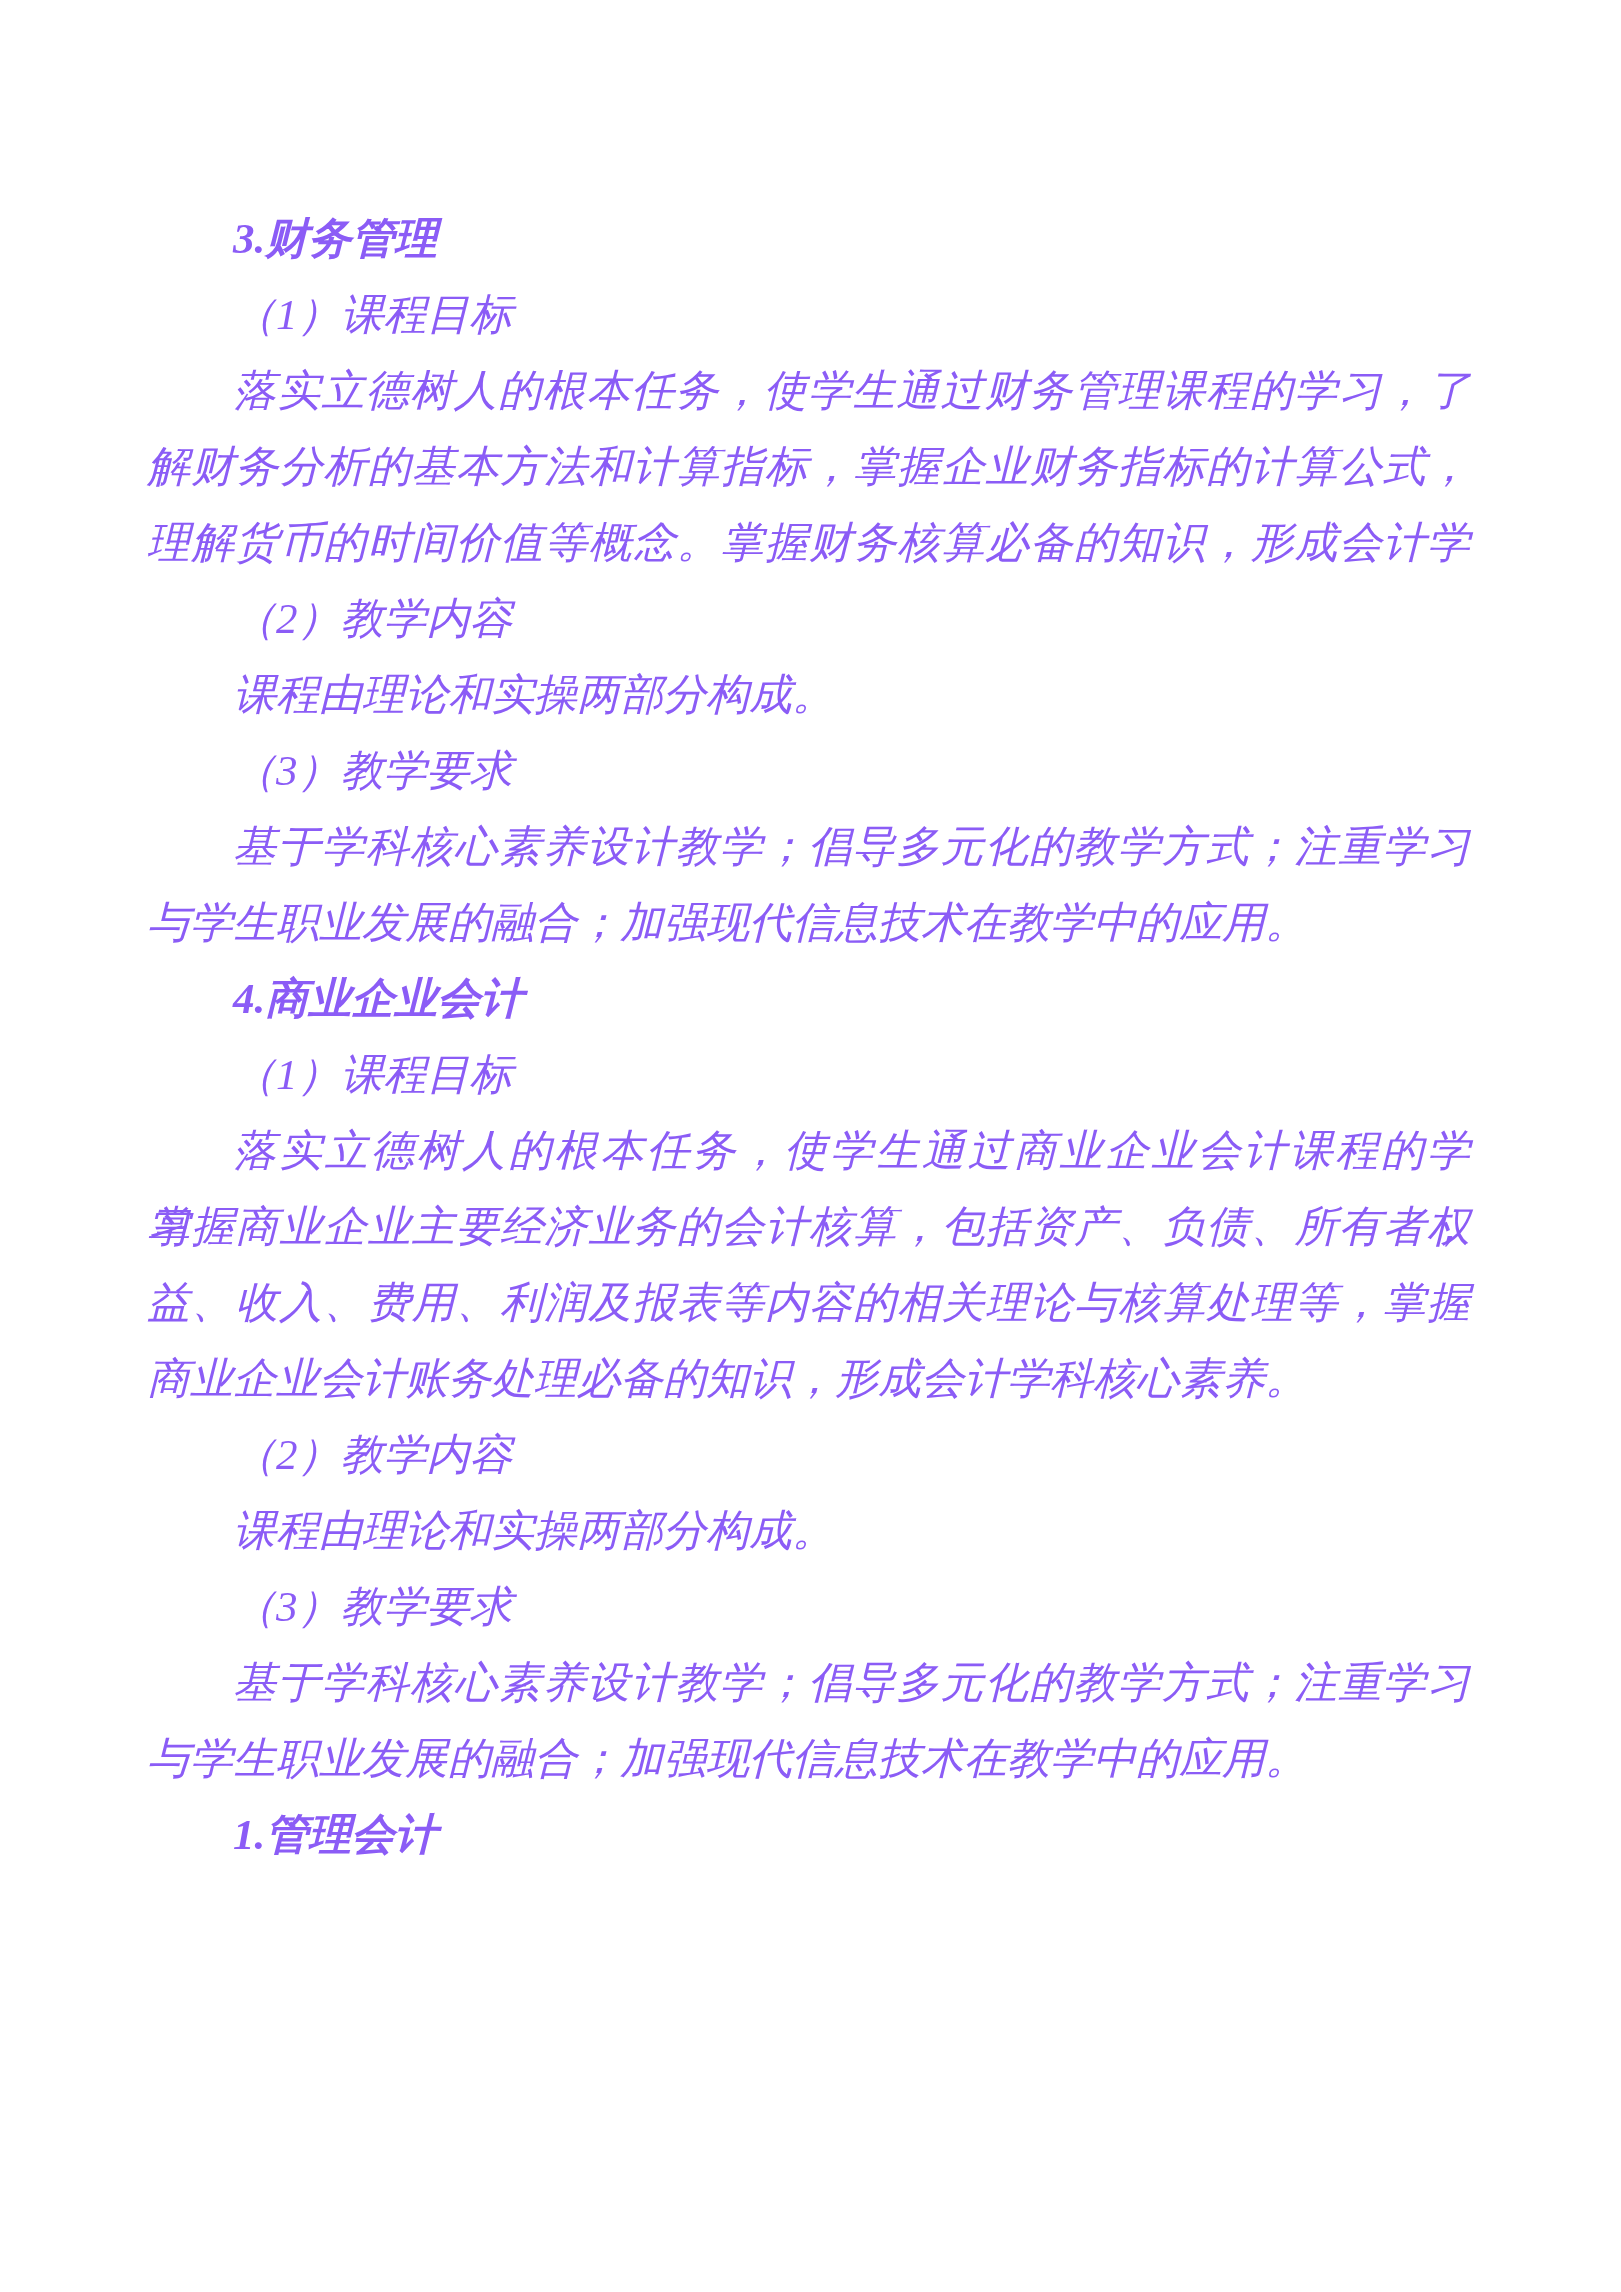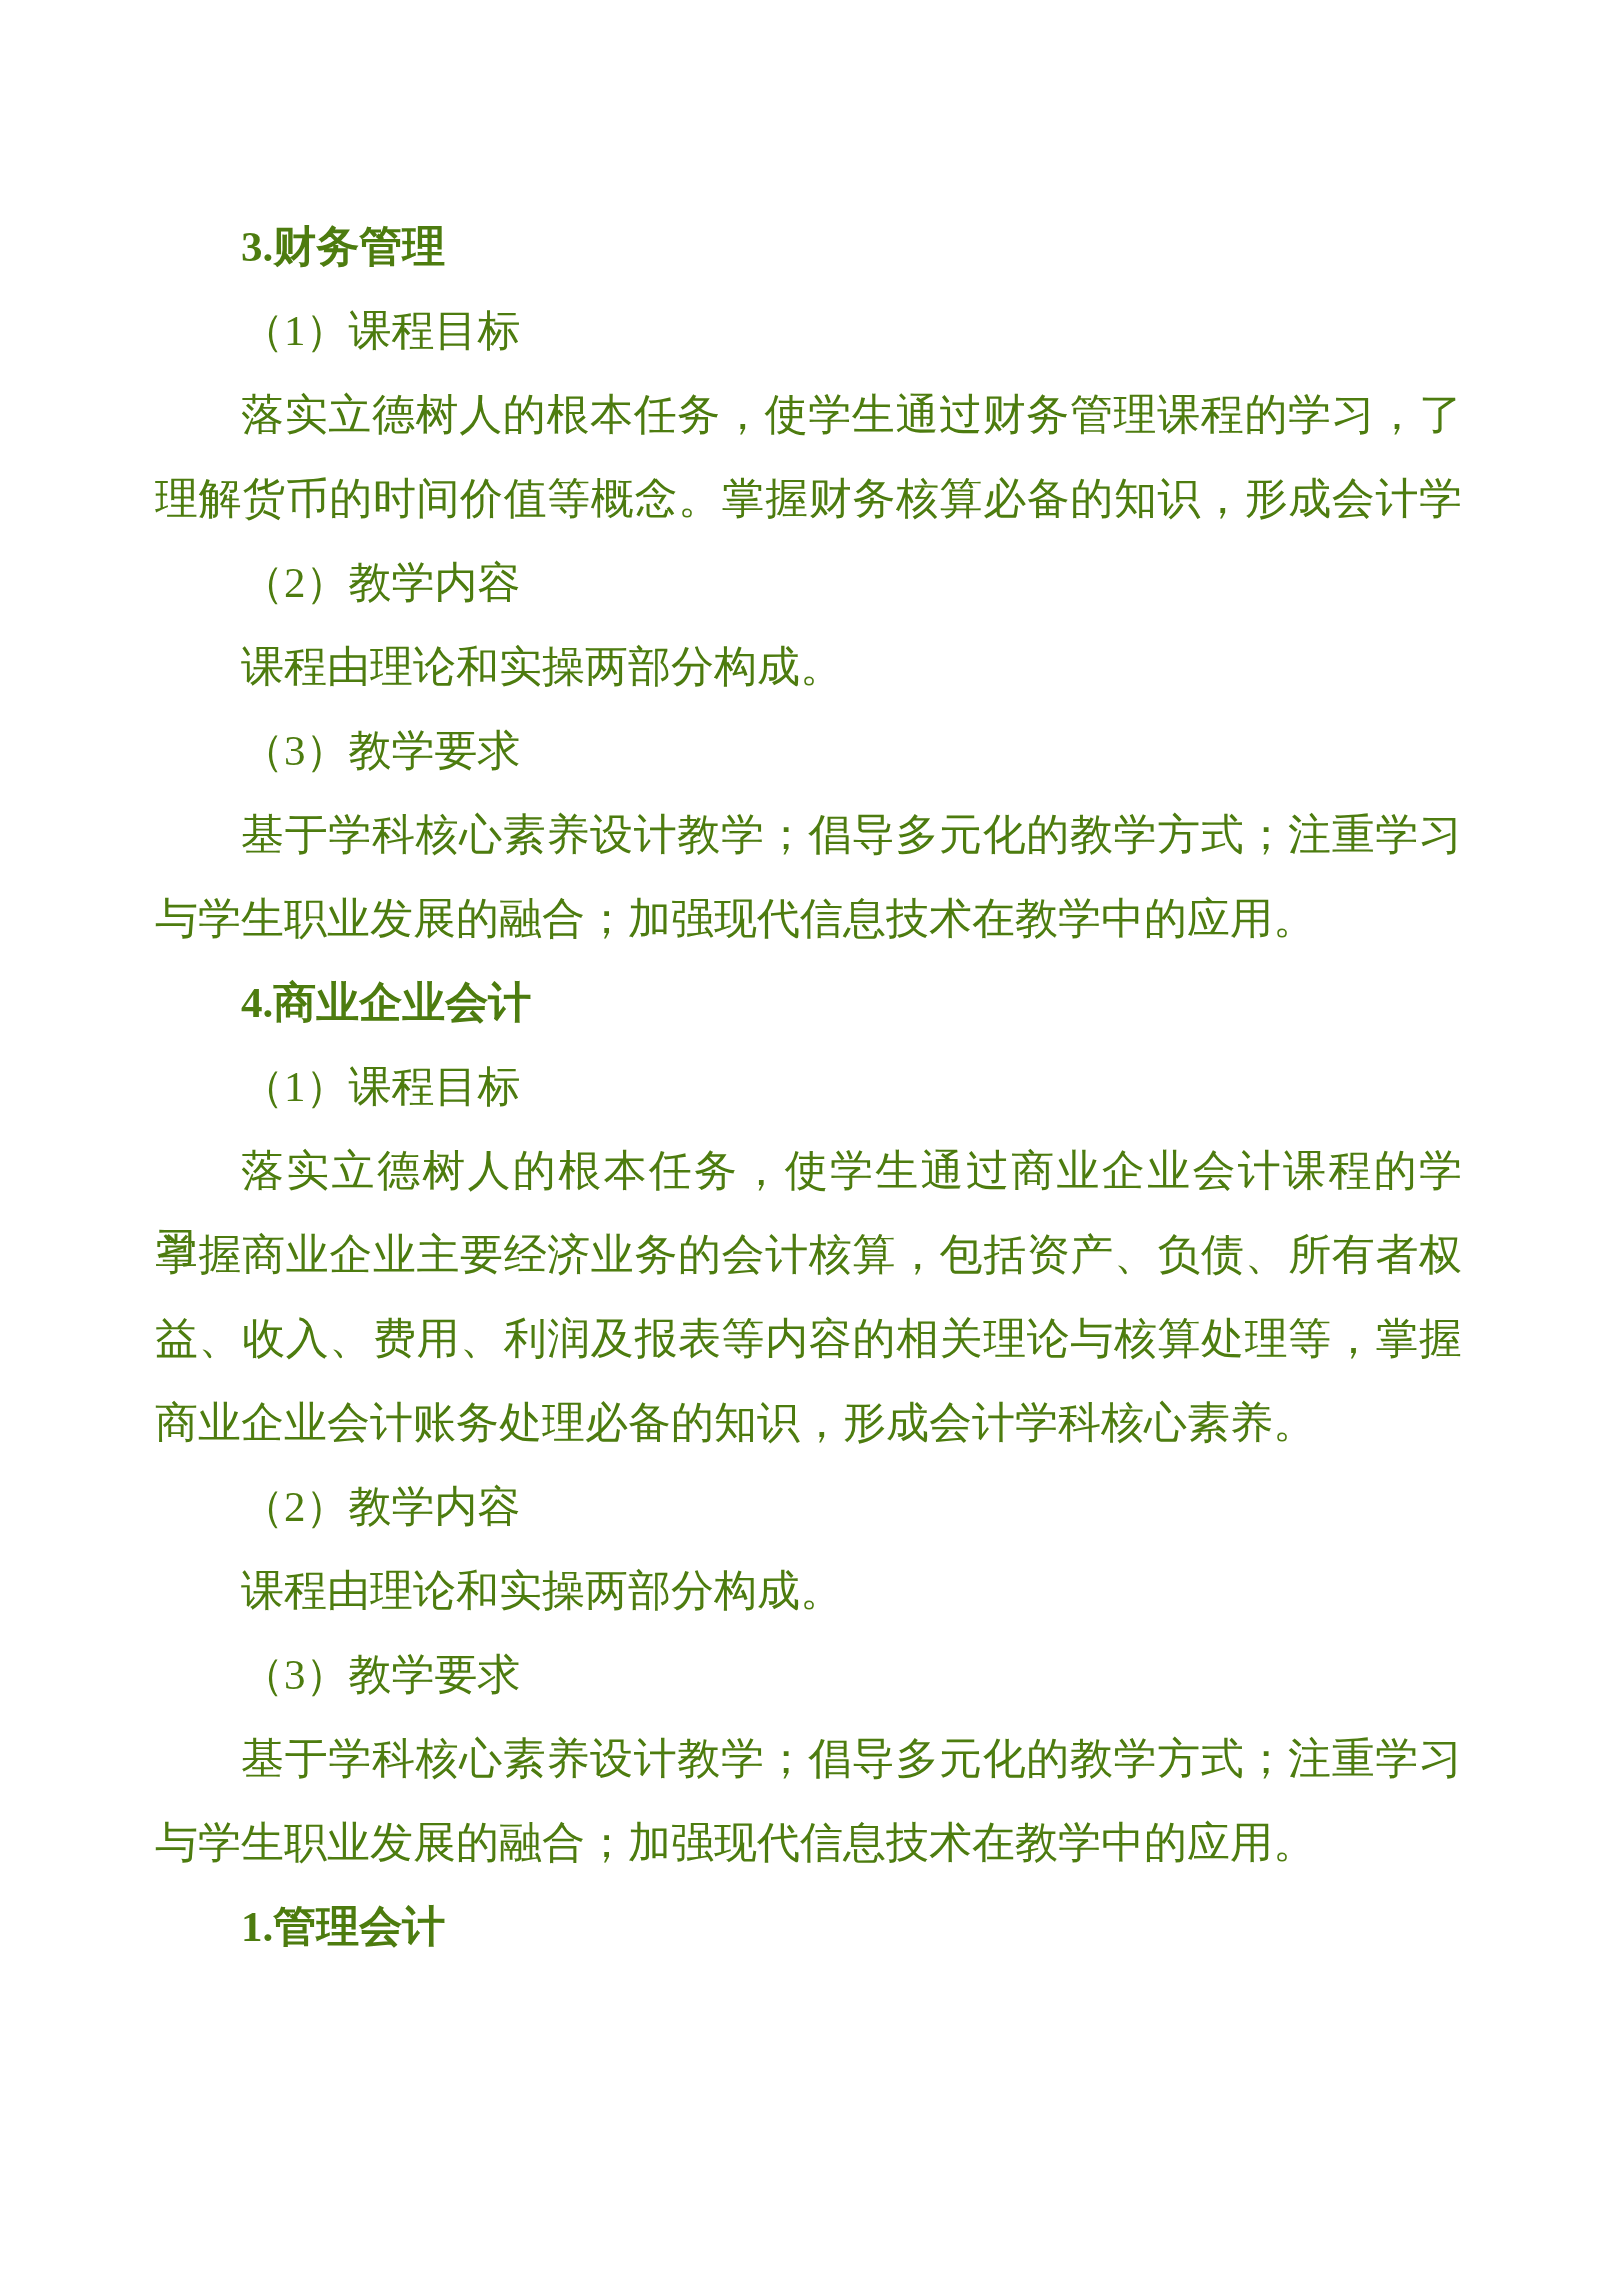--- a/index.html
+++ b/index.html
@@ -15,30 +15,31 @@
     overflow: hidden;
     font-family: "Liberation Serif", "DejaVu Serif", serif;
   }
   .content {
     position: absolute;
     left: 147px;
     top: 201px;
     width: 1323px;
   }
   .line {
-    margin: 8px;
+    margin: 0;
     padding: 0;
     font-size: 43px;
     line-height: 76px;
     height: 76px;
-    color: #4d7c0f;
+    color: #8b5cf6;
     font-weight: normal;
     text-align: left;
     letter-spacing: 0;
     white-space: normal;
+    font-style: italic;
   }
   .line.bold {
     font-weight: bold;
   }
   .line.indent {
     text-indent: 86px;
   }
   .line.justify {
     text-align: justify;
     text-align-last: justify;
@@ -46,20 +47,21 @@
   }
 </style>
 </head>
 <body>
 
 <div class="page" style="background: rgb(255, 255, 255);">
   <main class="content" style="color: rgb(22, 22, 22);">
       <p class="line bold indent">3.财务管理</p>
       <p class="line indent">（1）课程目标</p>
       <p class="line indent justify">落实立德树人的根本任务，使学生通过财务管理课程的学习，了</p>
+      <p class="line justify">解财务分析的基本方法和计算指标，掌握企业财务指标的计算公式，</p>
       <p class="line justify">理解货币的时间价值等概念。掌握财务核算必备的知识，形成会计学</p>
       <p class="line indent">（2）教学内容</p>
       <p class="line indent">课程由理论和实操两部分构成。</p>
       <p class="line indent">（3）教学要求</p>
       <p class="line indent justify">基于学科核心素养设计教学；倡导多元化的教学方式；注重学习</p>
       <p class="line">与学生职业发展的融合；加强现代信息技术在教学中的应用。</p>
       <p class="line bold indent">4.商业企业会计</p>
       <p class="line indent">（1）课程目标</p>
       <p class="line indent justify">落实立德树人的根本任务，使学生通过商业企业会计课程的学习，</p>
       <p class="line justify">掌握商业企业主要经济业务的会计核算，包括资产、负债、所有者权</p>

